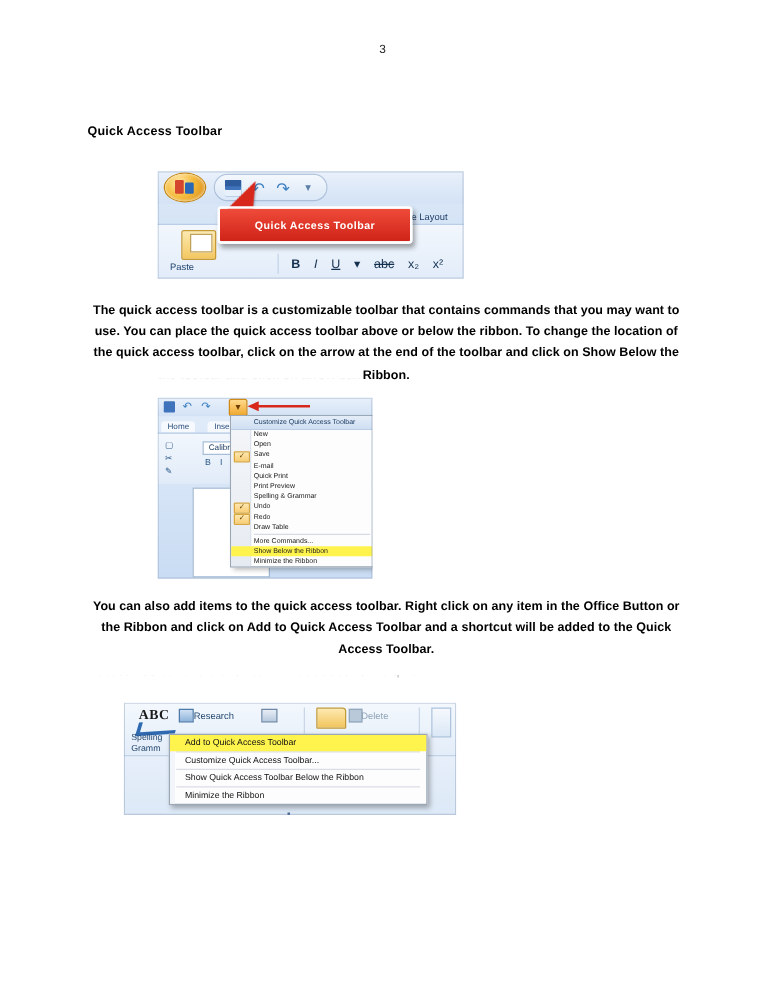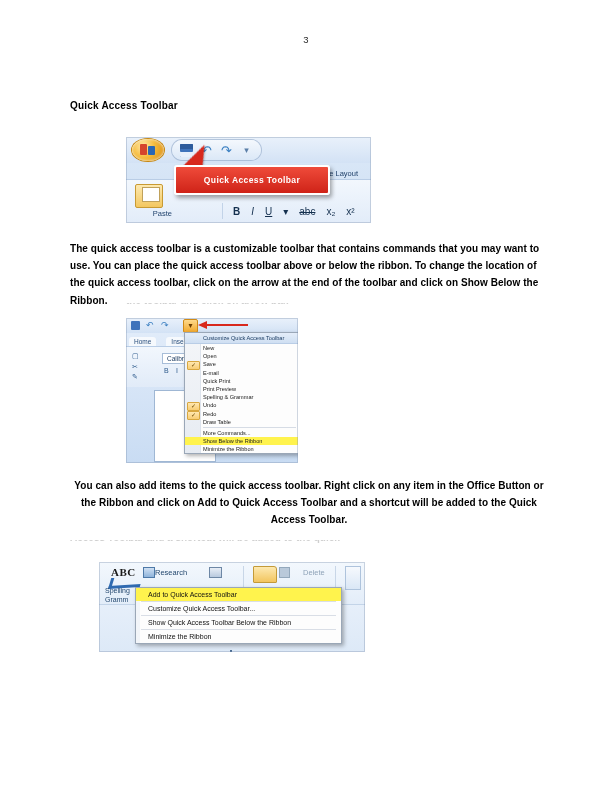--- a/index.html
+++ b/index.html
@@ -22,21 +22,21 @@
     position:absolute;left:70px;top:100px;
     font-size:10px;font-weight:bold;letter-spacing:.2px;
   }
 
   .para{
     position:absolute;left:70px;
     width:478px;
     font-size:10px;font-weight:bold;line-height:17.2px;
     letter-spacing:.05px;
   }
-  #para1{top:240px;}
+  #para1{top:240px;text-align:center;}
   #para2{top:477px;text-align:center;}
 
   .ghost-line{
     position:absolute;left:70px;
     width:420px;height:10px;overflow:hidden;
     font-size:10px;font-weight:bold;line-height:17.2px;
     color:#a9a9a9;
     opacity:.55;
   }
   .ghost-line span{display:block;margin-top:-11px;}
@@ -72,21 +72,21 @@
   .ico.redo{color:#3a7fc1;font-size:13px;line-height:13px;text-align:center;}
   .ico.drop{color:#5b7fa8;font-size:9px;line-height:13px;text-align:center;}
   #shot1 .tabrow{position:absolute;left:50px;top:26px;right:0;height:16px;
     display:flex;align-items:flex-end;gap:26px;
     font-size:7.5px;color:#2a4f7d;}
   #shot1 .tab{padding:1px 7px;border-radius:3px 3px 0 0;background:rgba(255,255,255,.55);}
   #shot1 .tab.right{margin-left:auto;margin-right:6px;background:transparent;color:#1f3f68;}
   #shot1 .ribbon{position:absolute;left:0;top:42px;right:0;bottom:0;
     background:linear-gradient(#f2f7fd,#e2ecf9);
     border-top:1px solid #b9cde6;}
-  #shot1 .paste{position:absolute;left:0;top:4px;width:46px;text-align:right;}
+  #shot1 .paste{position:absolute;left:10px;top:4px;width:46px;text-align:left;}
   #shot1 .clip{width:26px;height:22px;margin:0 auto;border-radius:2px;
     background:linear-gradient(#fde9b0,#f3c760);border:1px solid #c89a33;}
   #shot1 .clip::before{content:"";position:absolute;left:16px;top:3px;width:16px;height:13px;
     background:#fff;border:1px solid #c0a15a;}
   #shot1 .paste span{display:block;font-size:7.5px;color:#23456f;margin-top:1px;}
   #shot1 .fmtrow{position:absolute;left:96px;right:4px;bottom:4px;height:16px;
     display:flex;align-items:center;gap:11px;font-size:10px;color:#14304f;
     border-left:1px solid #c2d3e8;padding-left:10px;}
 
   
@@ -152,21 +152,21 @@
     border-bottom:3px solid #2f6ab0;border-left:3px solid #2f6ab0;
     transform:skewX(-20deg) rotate(-4deg);}
   #shot3 .lbl{position:absolute;left:6px;top:24px;font-size:7px;color:#24486f;line-height:9px;}
   #shot3 .research{position:absolute;left:56px;top:6px;font-size:7.5px;color:#24486f;}
   #shot3 .bookicon{position:absolute;left:44px;top:5px;width:10px;height:9px;
     background:linear-gradient(#cfe0f3,#8fb4db);border:1px solid #4d79a8;}
   #shot3 .transicon{position:absolute;left:110px;top:5px;width:11px;height:9px;
     background:linear-gradient(#e8eef6,#b8c9de);border:1px solid #6d87a5;}
   #shot3 .folder{position:absolute;left:154px;top:4px;width:22px;height:15px;
     background:linear-gradient(#fde9b0,#f2c55e);border:1px solid #c39a38;border-radius:1px 3px 1px 1px;}
-  #shot3 .delete{position:absolute;left:204px;top:6px;font-size:7.5px;color:#8fa3b8;}
+  #shot3 .delete{position:absolute;left:190px;top:6px;font-size:7.5px;color:#8fa3b8;}
   #shot3 .delicon{position:absolute;left:180px;top:5px;width:9px;height:9px;
     background:#b9c9da;border:1px solid #93a8bc;}
   #shot3 .farright{position:absolute;right:4px;top:4px;width:14px;height:22px;
     background:linear-gradient(#f6f9fd,#dae7f6);border:1px solid #aec3dc;}
   #shot3 .sep{position:absolute;top:4px;width:1px;height:30px;background:#c8d6e7;}
   #shot3 .caret{position:absolute;left:131px;bottom:-8px;width:2px;height:10px;background:#4a6c92;}
 
   #shot3 .menu{left:36px;top:25px;width:205px;}
   #shot3 .gutterline{position:absolute;left:0;top:0;bottom:0;width:4px;background:#f2f5f9;}
   #shot3 .mi{position:relative;font-size:7px;color:#111;padding:3px 6px 3px 12px;

